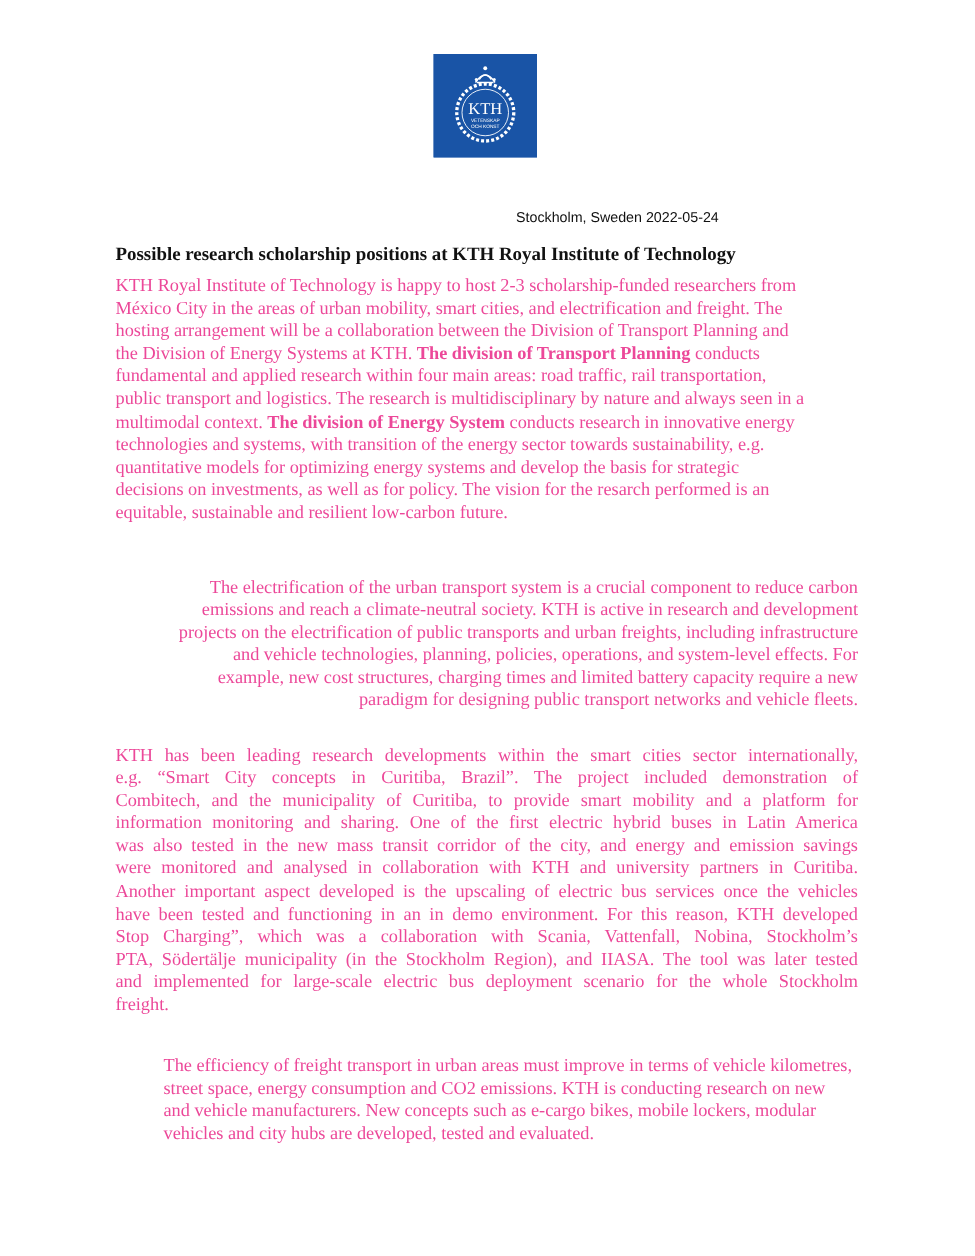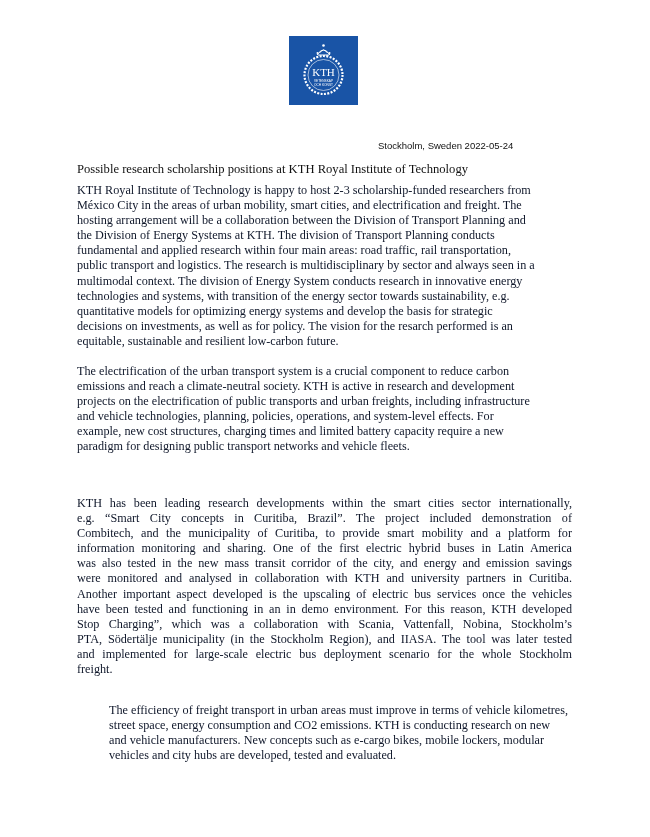--- a/index.html
+++ b/index.html
@@ -4,42 +4,42 @@
 <style>
   html, body { margin: 0; padding: 0; background: #ffffff; }
   body { width: 650px; height: 837px; position: relative; overflow: hidden; color: #111; }
   .page { position: absolute; left: 0; top: 0; width: 566px; height: 837px; background: #fff; }
   .logo {
     position: absolute; left: 289px; top: 36px; width: 69px; height: 69px;
     background: #1954A6;
   }
   .logo svg { display: block; width: 69px; height: 69px; }
   .dateline {
-    position: absolute; left: 378px; top: 140px;
+    position: absolute; left: 344px; top: 140px;
     font-family: "Liberation Sans", "DejaVu Sans", sans-serif;
     font-size: 9.5px; color: #111; white-space: nowrap;
   }
   .title {
     position: absolute; left: 77px; top: 162px; width: 500px;
     font-family: "Liberation Serif", "DejaVu Serif", serif;
-    font-weight: normal; font-size: 12.6px; white-space: nowrap; margin: 0;
+    font-weight: bold; font-size: 12.6px; white-space: nowrap; margin: 0;
   }
   .para {
     position: absolute; left: 77px; width: 495px;
     font-family: "Liberation Serif", "DejaVu Serif", serif;
-    font-size: 12.2px; line-height: 15.1px; margin: 0; color: #0f172a;
+    font-size: 12.2px; line-height: 15.1px; margin: 0; color: #ec4899;
   }
   .para .ln { display: block; white-space: nowrap; }
   .para.justify .ln { text-align: justify; text-align-last: justify; white-space: normal; }
   .para.justify .ln.last { text-align-last: left; }
   .p1 { top: 183px; }
-  .p2 { top: 364px; }
+  .p2 { top: 384px; text-align: right; }
   .p3 { top: 468px; margin-top: 28px; }
   .p4 { top: 703px; margin-left: 32px; }
-  b { font-weight: normal; }
+  b { font-weight: bold; }
 </style>
 </head>
 <body>
 
 <div class="page">
 
   <div class="logo">
     <svg viewBox="0 0 69 69" xmlns="http://www.w3.org/2000/svg">
       <rect x="0" y="0" width="69" height="69" fill="#1954A6"></rect>
 
@@ -63,21 +63,21 @@
   <div class="dateline">Stockholm, Sweden 2022-05-24</div>
 
   <h1 class="title">Possible research scholarship positions at KTH Royal Institute of Technology</h1>
 
   <div class="para p1">
     <span class="ln">KTH Royal Institute of Technology is happy to host 2-3 scholarship-funded researchers from</span>
     <span class="ln">México City in the areas of urban mobility, smart cities, and electrification and freight. The</span>
     <span class="ln">hosting arrangement will be a collaboration between the Division of Transport Planning and</span>
     <span class="ln"><span>the Division of Energy Systems at KTH. </span><b>The division of Transport Planning</b><span> conducts</span></span>
     <span class="ln">fundamental and applied research within four main areas: road traffic, rail transportation,</span>
-    <span class="ln">public transport and logistics. The research is multidisciplinary by sector and always seen in a</span>
+    <span class="ln">public transport and logistics. The research is multidisciplinary by nature and always seen in a</span>
     <span class="ln"><span>multimodal context. </span><b>The division of Energy System</b><span> conducts research in innovative energy</span></span>
     <span class="ln">technologies and systems, with transition of the energy sector towards sustainability, e.g.</span>
     <span class="ln">quantitative models for optimizing energy systems and develop the basis for strategic</span>
     <span class="ln">decisions on investments, as well as for policy. The vision for the resarch performed is an</span>
     <span class="ln">equitable, sustainable and resilient low-carbon future.</span>
   </div>
 
   <div class="para p2">
     <span class="ln">The electrification of the urban transport system is a crucial component to reduce carbon</span>
     <span class="ln">emissions and reach a climate-neutral society. KTH is active in research and development</span>

